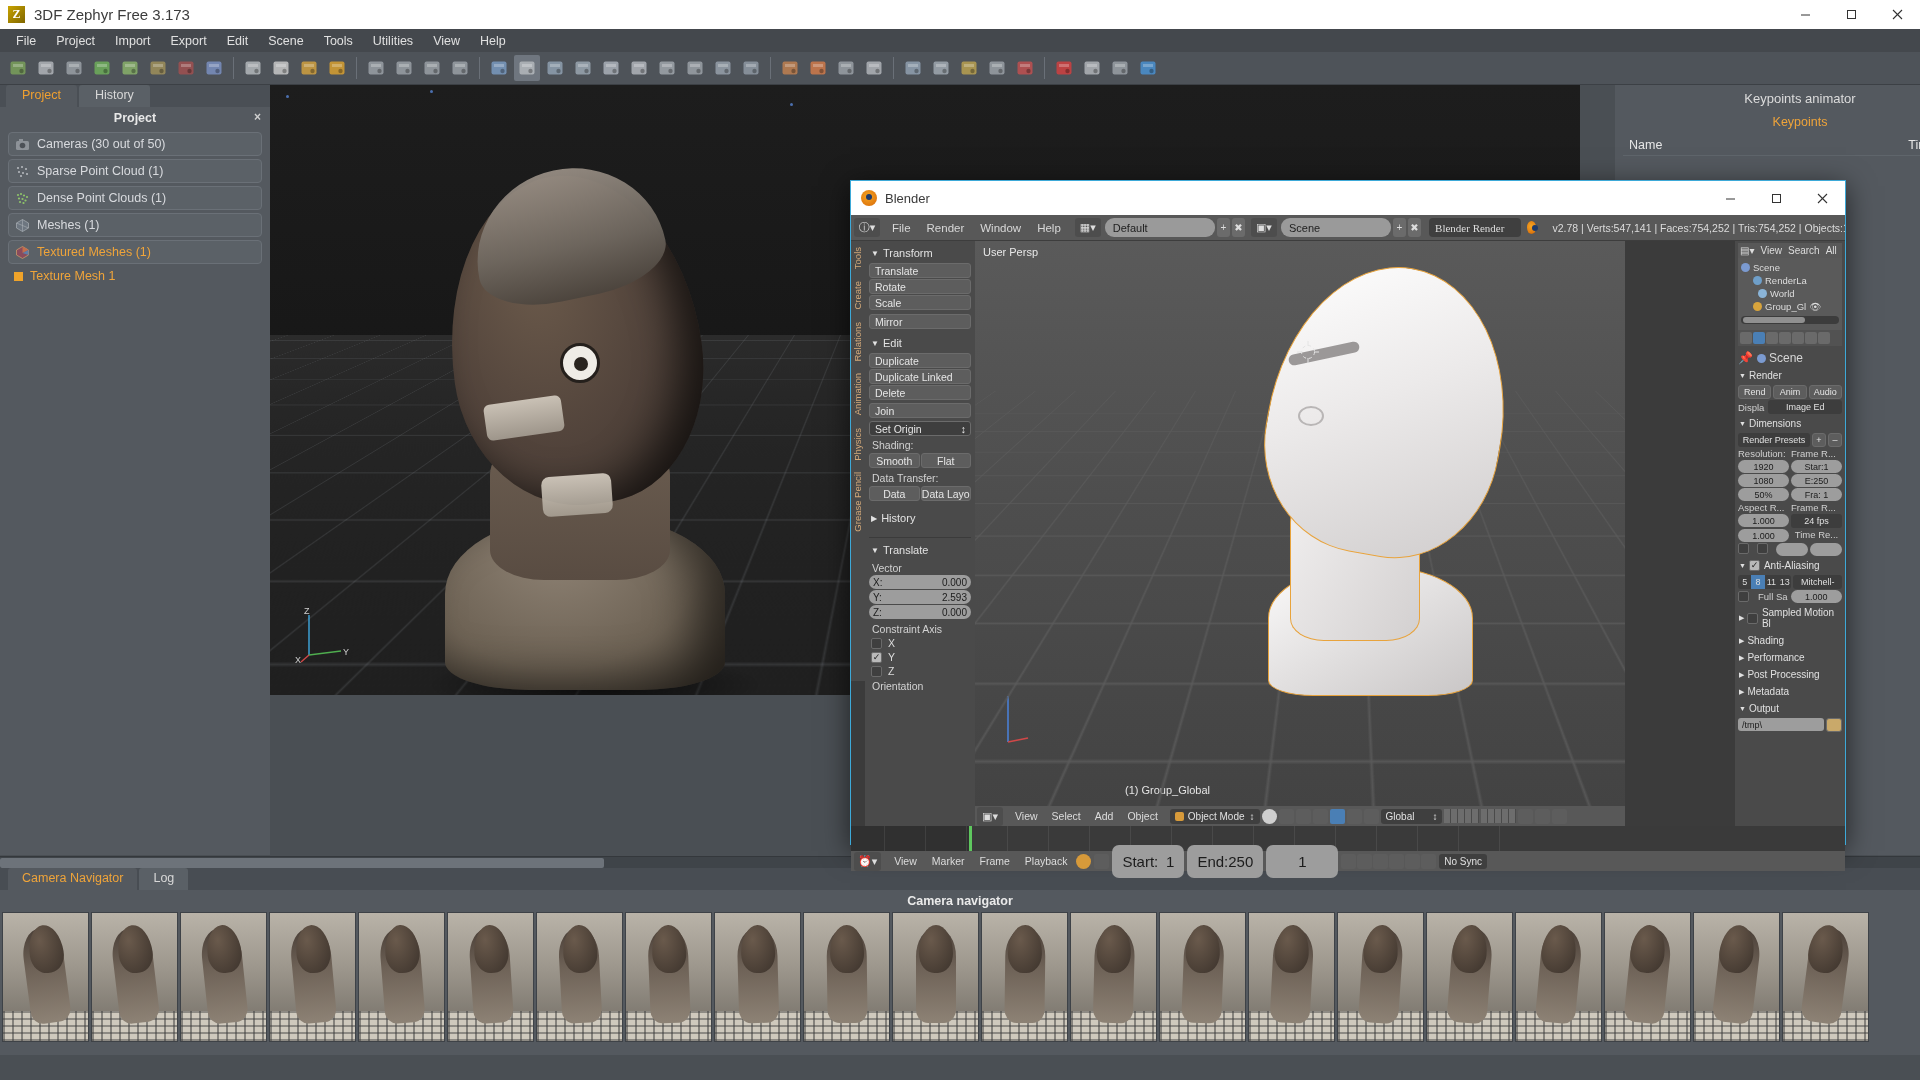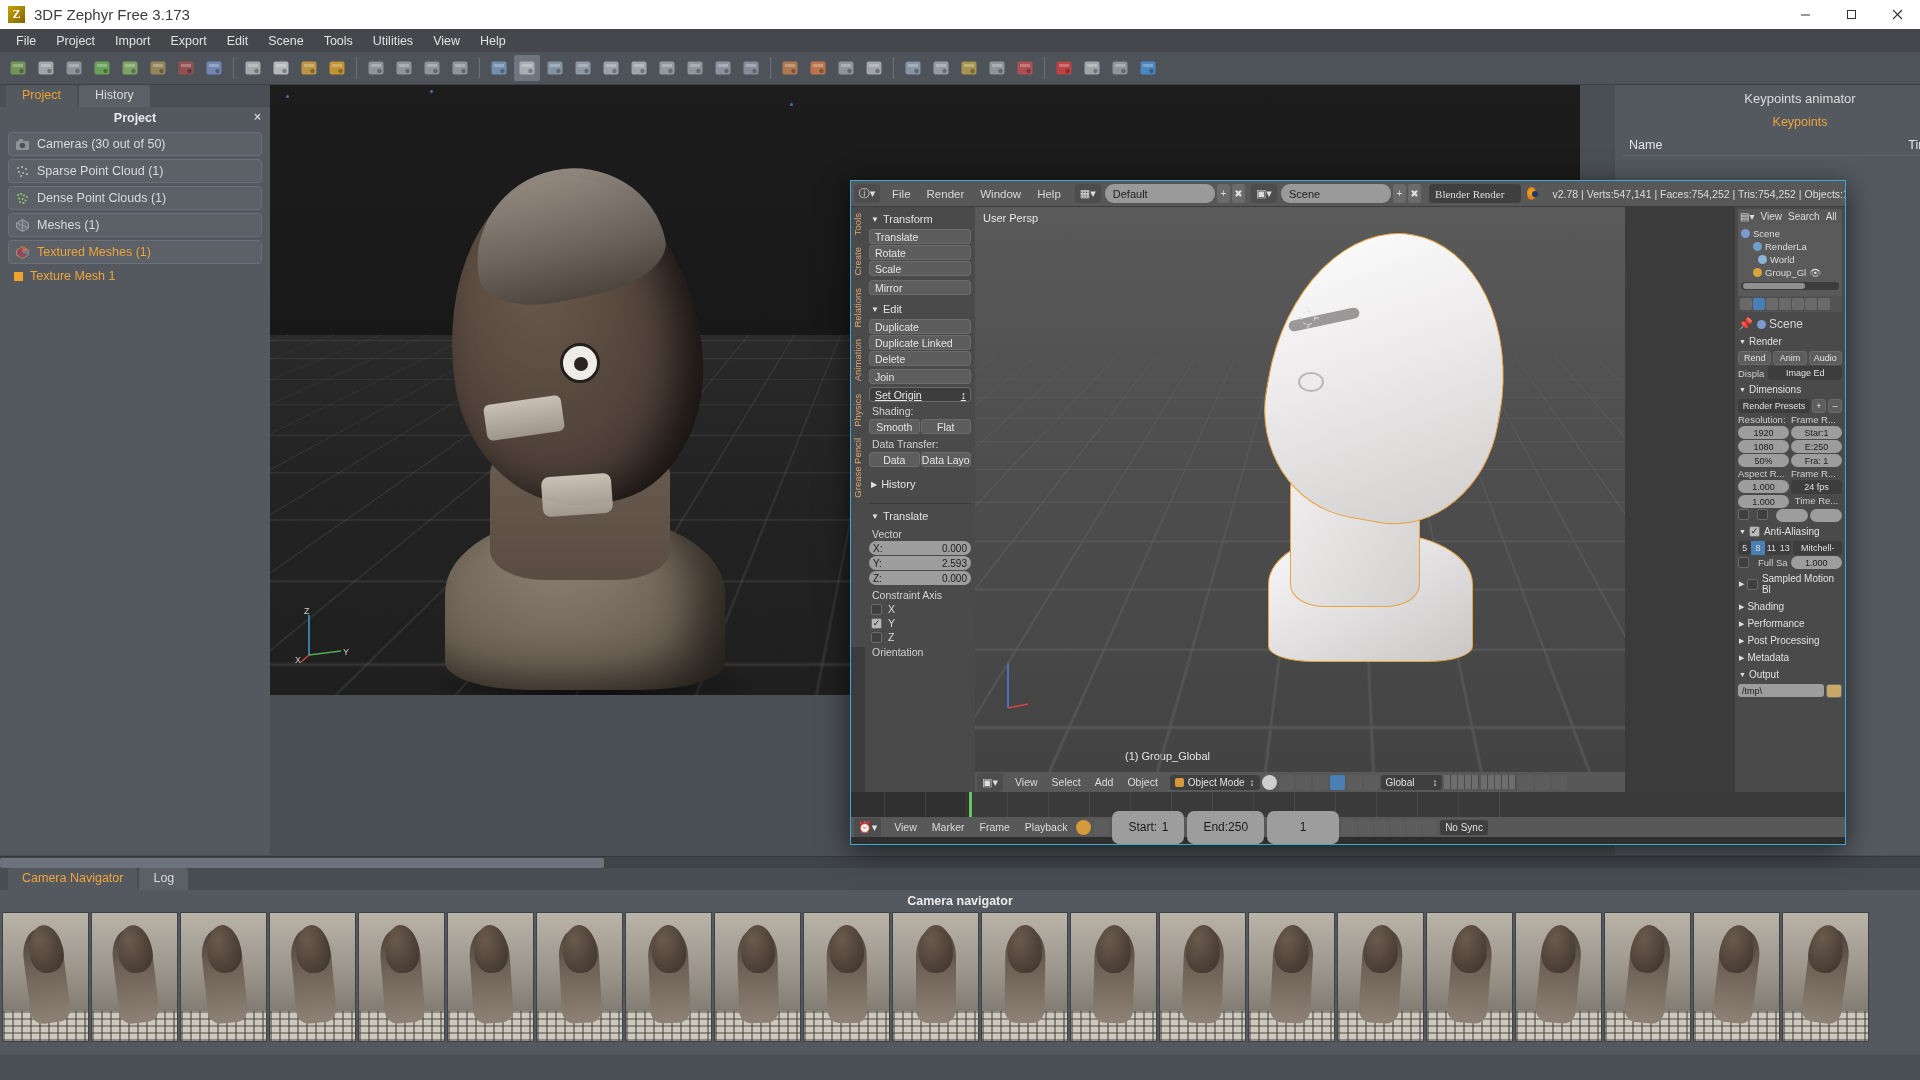--- a/index.html
+++ b/index.html
@@ -390,21 +390,21 @@
   .tl-ticks{ position:absolute;left:0;top:28px;width:100%;height:17px; background:#4a4a4a; }
   .tl-tick{ position:absolute; top:2px; font-size:9.5px; color:#d8d8d8; transform:translateX(-50%); }
   .tl-vline{ position:absolute;top:0;width:1px;height:28px;background:rgba(255,255,255,.08); }
 
   .bl-tlbar{
     position:absolute; left:0; bottom:0; width:100%; height:20px; background:#585858;
     display:flex; align-items:center; padding-left:3px; gap:3px;
   }
   .tb-f{
     height:33px;background:#9d9d9d;border-radius:7px;display:flex;align-items:center;
-    justify-content:space-between;padding:0 16px;font-size:12px;color:#1c1c1c;min-width:72px;
+    justify-content:space-between;padding:0 10px;font-size:15px;color:#1c1c1c;min-width:72px;
   }
   .tb-pb{ display:flex; gap:1px; }
   .tb-pb i{ width:15px;height:15px;background:#5d5d5d;border-radius:2px;display:block; }
 </style>
 </head>
 <body>
 
 <div id="app">
 
   <div class="zy-titlebar">
@@ -969,20 +969,42 @@
           <div class="th-floor"></div>
           <div class="th-obj" style="transform:translateX(-50%) rotate(7.5deg)"></div>
           <div class="th-head" style="transform:translateX(-50%) rotate(9deg)"></div>
         </div>
       </div>
   </div>
 
 
   <div class="bl-win">
 
+    <div class="bl-title">
+      <div class="bl-ic"></div>
+      <div class="bl-titletext">Blender</div>
+      <div class="bl-wb">
+        <div class="bl-btn">
+          <svg width="11" height="11" viewBox="0 0 11 11">
+              <line x1="1" y1="6" x2="10" y2="6" stroke="#333" stroke-width="1"></line>
+            </svg>
+        </div>
+        <div class="bl-btn">
+          <svg width="11" height="11" viewBox="0 0 11 11">
+              <rect x="1.5" y="1.5" width="8" height="8" fill="none" stroke="#333" stroke-width="1"></rect>
+            </svg>
+        </div>
+        <div class="bl-btn">
+          <svg width="11" height="11" viewBox="0 0 11 11">
+              <line x1="1" y1="1" x2="10" y2="10" stroke="#333" stroke-width="1.1"></line>
+              <line x1="10" y1="1" x2="1" y2="10" stroke="#333" stroke-width="1.1"></line>
+            </svg>
+        </div>
+      </div>
+    </div>
 
     <div class="bl-header">
       <div class="bl-ed">ⓘ▾</div>
       <div class="bl-mi">File</div>
       <div class="bl-mi">Render</div>
       <div class="bl-mi">Window</div>
       <div class="bl-mi">Help</div>
       <div class="bl-ed" style="margin-left:6px">▦▾</div>
       <div class="bl-field">Default</div>
       <div class="bl-sq">+</div>
@@ -1018,21 +1040,21 @@
         <div class="bl-bt" style="margin-top:4px">Mirror</div>
 
         <div class="bl-sect" style="margin-top:5px">
           <span class="tri">▼</span>
           <span>Edit</span>
         </div>
         <div class="bl-bt">Duplicate</div>
         <div class="bl-bt">Duplicate Linked</div>
         <div class="bl-bt">Delete</div>
         <div class="bl-bt" style="margin-top:3px">Join</div>
-        <div class="bl-bt dark" style="margin-top:3px;justify-content:space-between;padding-right:4px;text-decoration:underline;">
+        <div class="bl-bt dark" style="margin-top:3px;justify-content:space-between;padding-right:4px;">
           <span>Set Origin</span>
           <span>↕</span>
         </div>
         <div class="bl-lab">Shading:</div>
         <div class="bl-row2">
           <div class="bl-bt">Smooth</div>
           <div class="bl-bt">Flat</div>
         </div>
         <div class="bl-lab">Data Transfer:</div>
         <div class="bl-row2">

